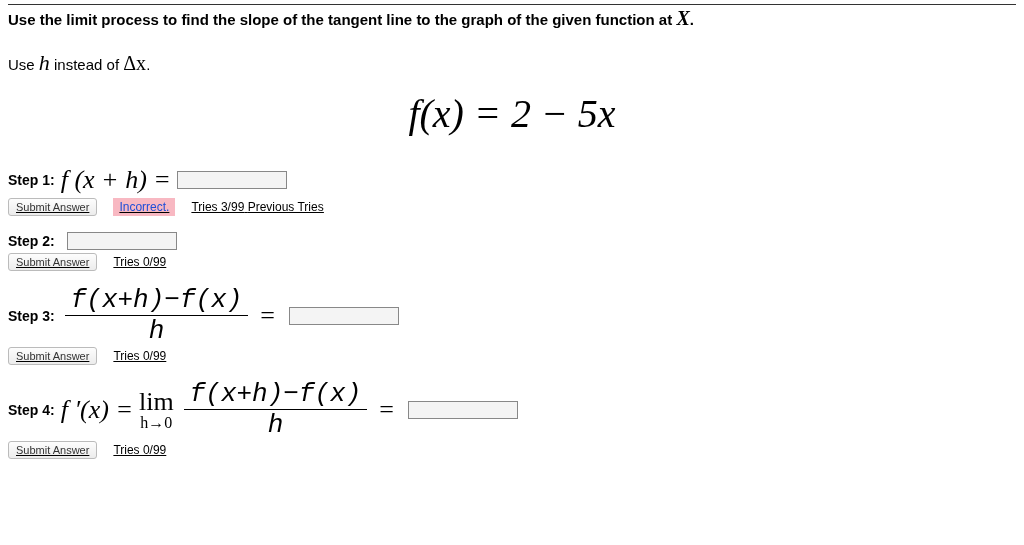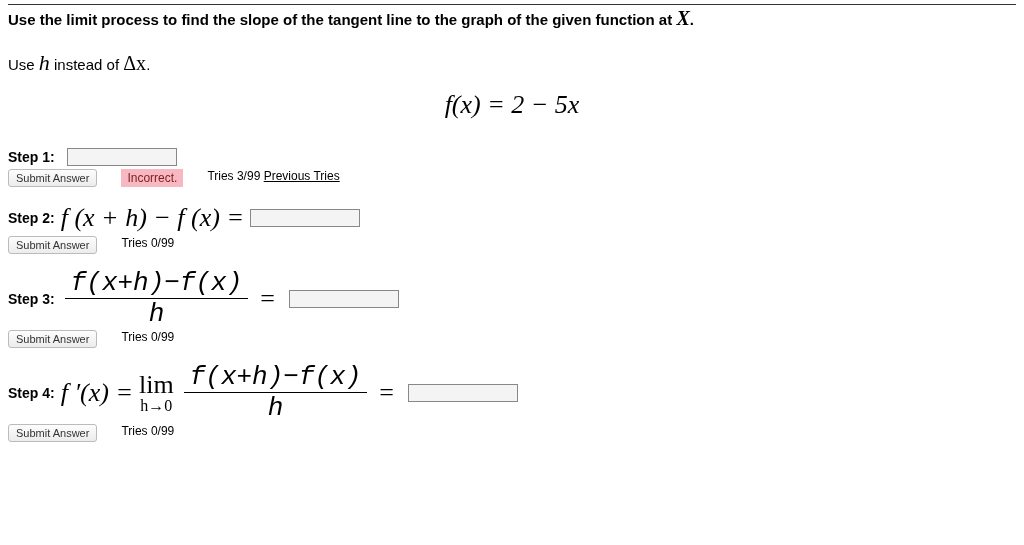--- a/index.html
+++ b/index.html
@@ -26,21 +26,21 @@
   .sub-instruction {
     font-size: 15px;
     margin: 20px 0 14px 0;
   }
   .sub-instruction .mathvar { font-family: 'Times New Roman', serif; font-style: italic; font-size: 22px; }
   .sub-instruction .mathsym { font-family: 'Times New Roman', serif; font-size: 20px; }
   .main-eq {
     text-align: center;
     font-family: 'Times New Roman', serif;
     font-style: italic;
-    font-size: 26px;
+    font-size: 40px;
     margin: 6px 0 28px 0;
   }
   .step-row {
     display: flex;
     align-items: center;
     flex-wrap: wrap;
     margin-top: 16px;
   }
   .step-label {
     font-weight: bold;
@@ -79,36 +79,38 @@
     border: 1px solid #888;
     background: #f4f4f4;
     height: 18px;
     width: 110px;
     font-size: 12px;
     padding: 1px 3px;
     margin-left: 6px;
   }
   .submit-row {
     display: flex;
-    gap: 24px;
+    align-items: center;
+    gap: 16px;
     margin: 3px 0 14px 0;
     font-size: 12px;
+    text-decoration: underline;
   }
   .submit-btn {
     border: 1px solid #bbb;
     border-radius: 3px;
     background: linear-gradient(#fdfdfd, #ececec);
     padding: 2px 7px;
     font-size: 11px;
     color: #333;
     cursor: pointer;
   }
   .incorrect-badge {
     background: #f8b8c2;
-    color: #7f1d1d;
+    color: #1d4ed8;
     padding: 2px 6px;
     font-size: 12px;
   }
   .tries { font-size: 12px; color: #000; }
   .prev-link { color: #000; text-decoration: underline; cursor: pointer; }
 </style>
 </head>
 <body>
 
 <div class="top-border"></div>
@@ -122,34 +124,34 @@
   <span>Use</span>
   <span class="mathvar">h</span>
   <span>instead of</span>
   <span class="mathsym">Δx</span><span>.</span>
 </div>
 
 <div class="main-eq">f(x) = 2 − 5x</div>
 
 <div class="step-row">
   <span class="step-label">Step 1:</span>
+  <span class="math">f (x + h) =</span>
   <input class="answer-input" type="text" style="">
 </div>
 <div class="submit-row">
   <button class="submit-btn">Submit Answer</button>
   <span class="incorrect-badge">Incorrect.</span>
   <span class="tries">
     <span>Tries 3/99</span>
     <span class="prev-link">Previous Tries</span>
   </span>
 </div>
 
 <div class="step-row">
   <span class="step-label">Step 2:</span>
-  <span class="math">f (x + h) − f (x) =</span>
   <input class="answer-input" type="text" style="">
 </div>
 <div class="submit-row">
   <button class="submit-btn">Submit Answer</button>
   <span class="tries">Tries 0/99</span>
 </div>
 
 <div class="step-row">
   <span class="step-label">Step 3:</span>
   <span class="math">

